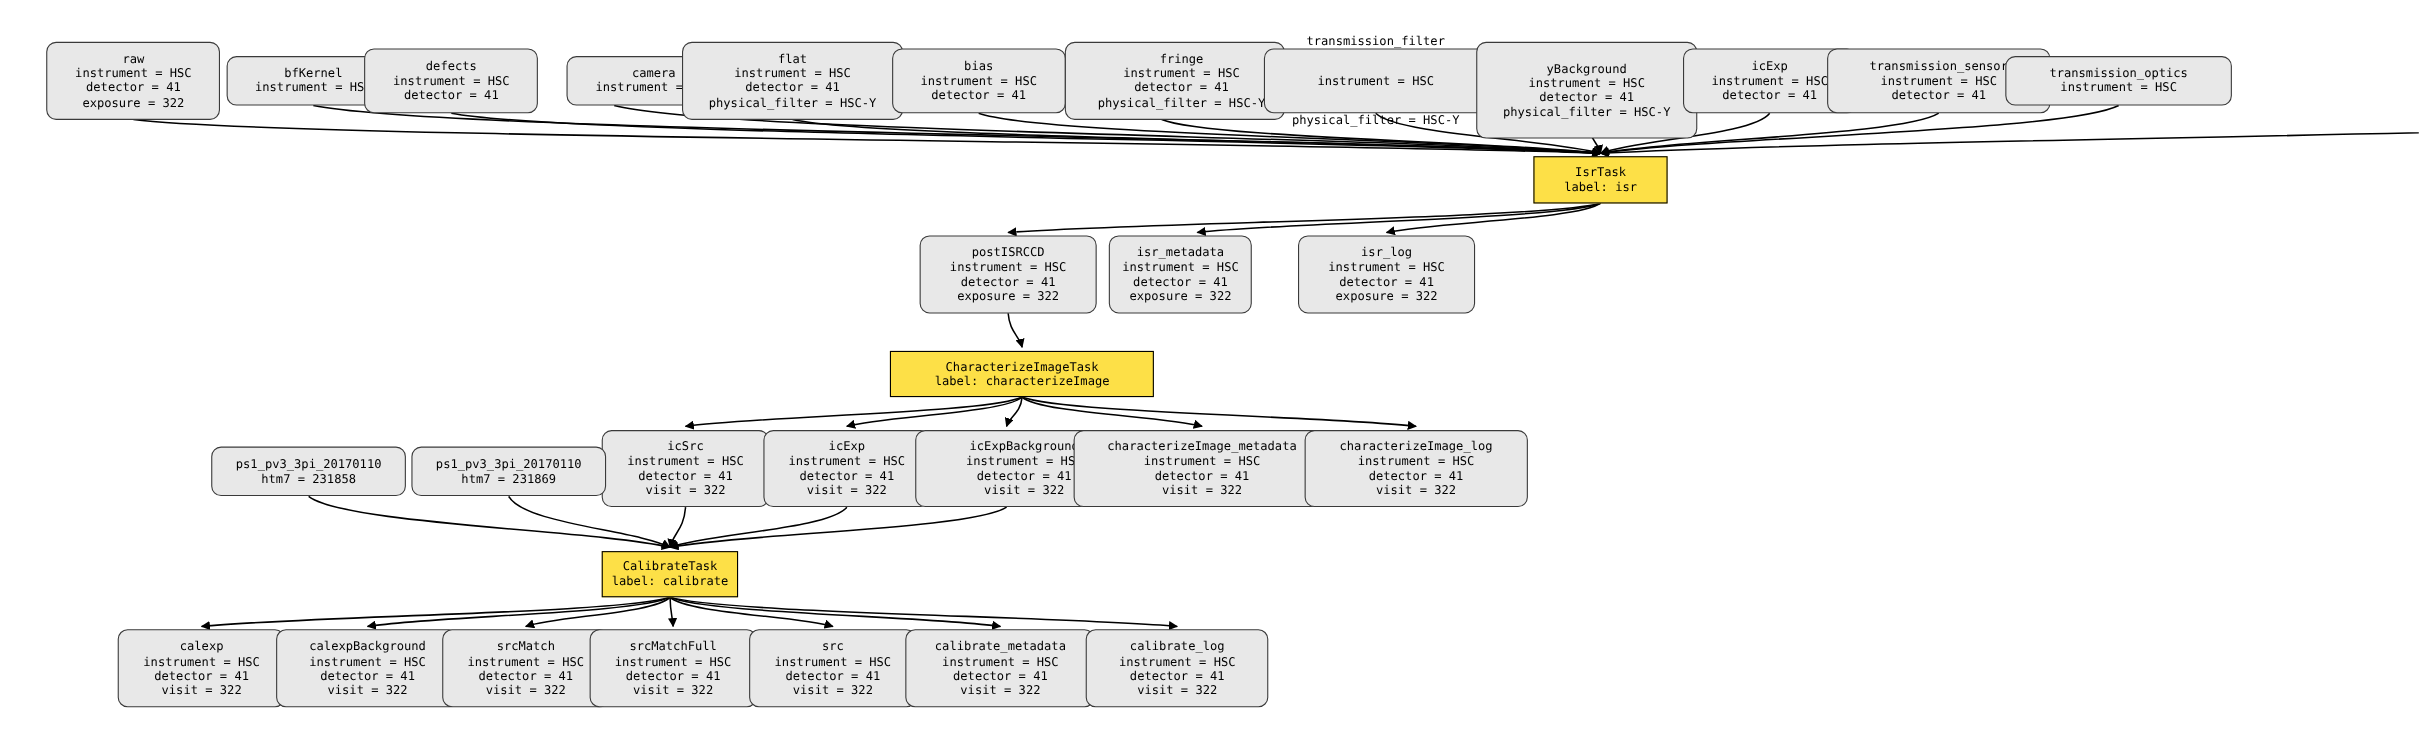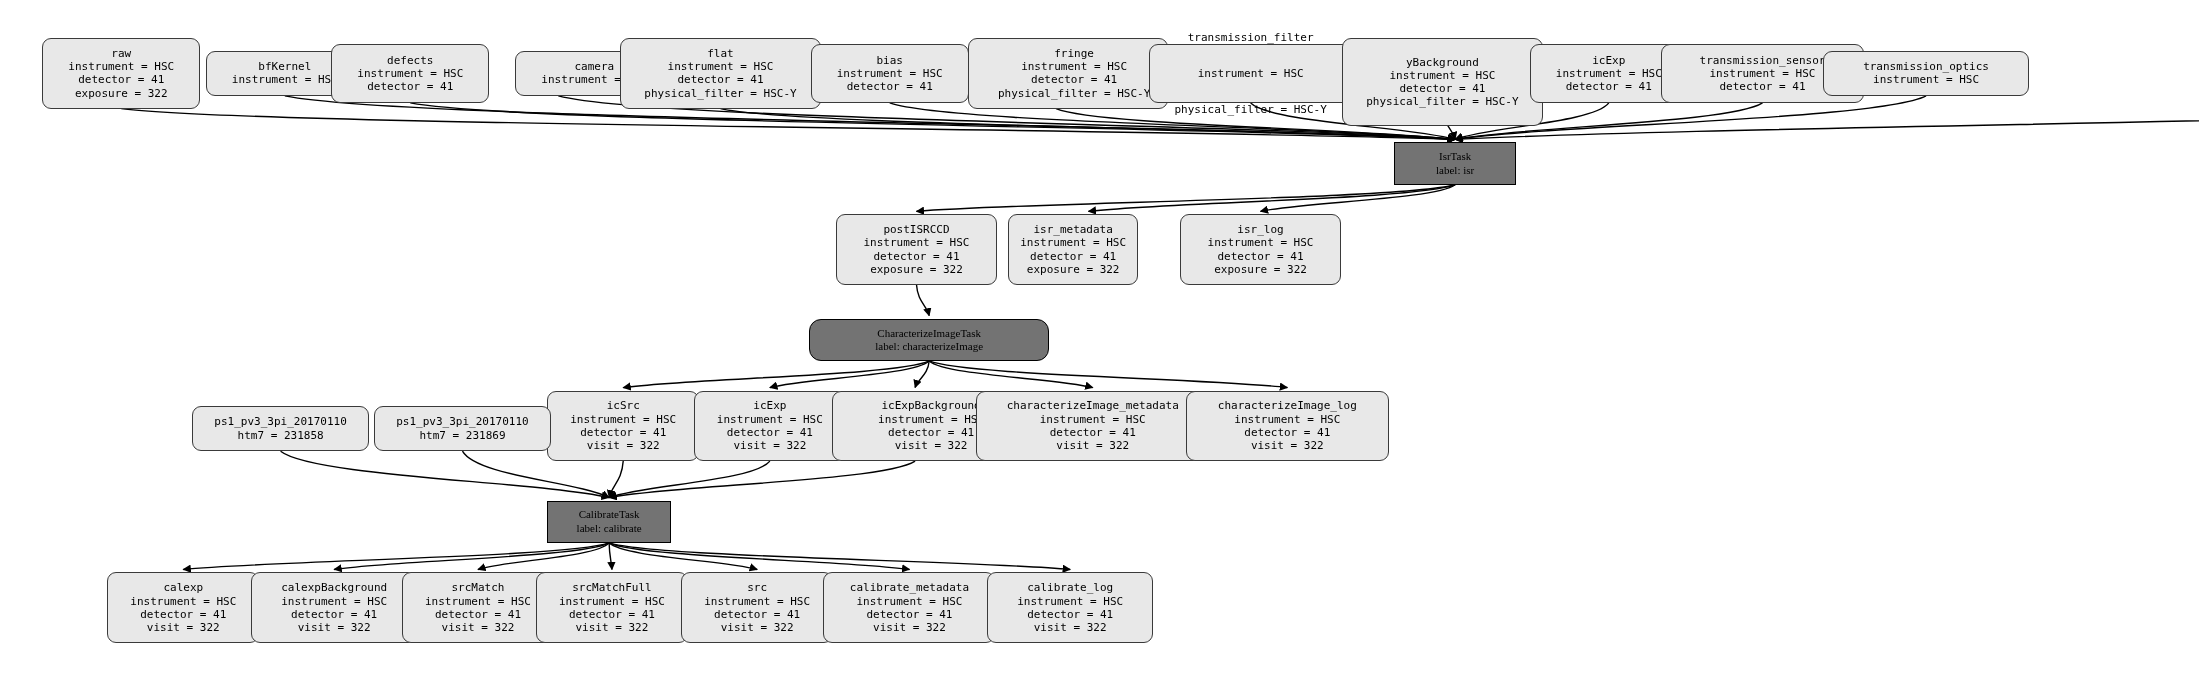--- a/index.html
+++ b/index.html
@@ -3,21 +3,21 @@
 <meta charset="utf-8">
 <style>
   html,body{margin:0;padding:0;background:#ffffff;}
   #canvas{position:relative;width:2199px;height:682px;background:#ffffff;
           font-family:"DejaVu Sans Mono","Liberation Mono",monospace;overflow:hidden;}
   #edges{position:absolute;left:0;top:0;width:2199px;height:682px;pointer-events:none;}
   .node{position:absolute;box-sizing:border-box;display:flex;flex-direction:column;
         align-items:center;justify-content:center;text-align:center;
         font-size:11px;line-height:13.2px;color:#000000;white-space:nowrap;}
   .dataset{background:#e8e8e8;border:1.3px solid #3a3a3a;border-radius:9px;}
-  .task{background:#737373;border:1.6px solid #000000;border-radius:0;font-family:Liberation Serif, serif;}
+  .task{background:#fde047;border:1.6px solid #000000;border-radius:0;}
   .node .ln{display:block;}
   .node .title{font-weight:normal;}
 </style>
 </head>
 <body>
 
 <div id="canvas">
   <svg id="edges" viewBox="0 0 2199 682" xmlns="http://www.w3.org/2000/svg">
     <defs>
       <marker id="arrow" viewBox="0 0 10 10" refX="9" refY="5" markerWidth="6" markerHeight="6" orient="auto-start-reverse">
@@ -138,21 +138,21 @@
         <span class="ln">instrument = HSC</span>
         <span class="ln">detector = 41</span>
         <span class="ln">exposure = 322</span>
       </div>
       <div class="node dataset" style="left: 1180.17px; top: 214.32px; width: 160.74px; height: 70.5px;">
         <span class="ln title">isr_log</span>
         <span class="ln">instrument = HSC</span>
         <span class="ln">detector = 41</span>
         <span class="ln">exposure = 322</span>
       </div>
-      <div class="node task" style="left: 809.34px; top: 318.66px; width: 239.7px; height: 42.3px; border-radius: 12px;">
+      <div class="node task" style="left: 809.34px; top: 318.66px; width: 239.7px; height: 42.3px;">
         <span class="ln title">CharacterizeImageTask</span>
         <span class="ln">label: characterizeImage</span>
       </div>
       <div class="node dataset" style="left: 547.08px; top: 390.57px; width: 152.28px; height: 70.5px;">
         <span class="ln title">icSrc</span>
         <span class="ln">instrument = HSC</span>
         <span class="ln">detector = 41</span>
         <span class="ln">visit = 322</span>
       </div>
       <div class="node dataset" style="left: 693.72px; top: 390.57px; width: 152.28px; height: 70.5px;">

